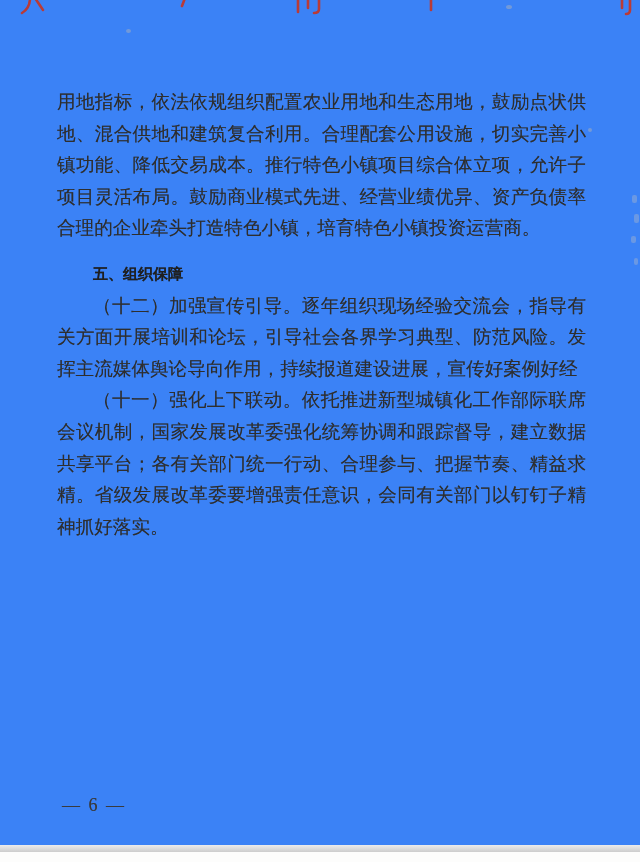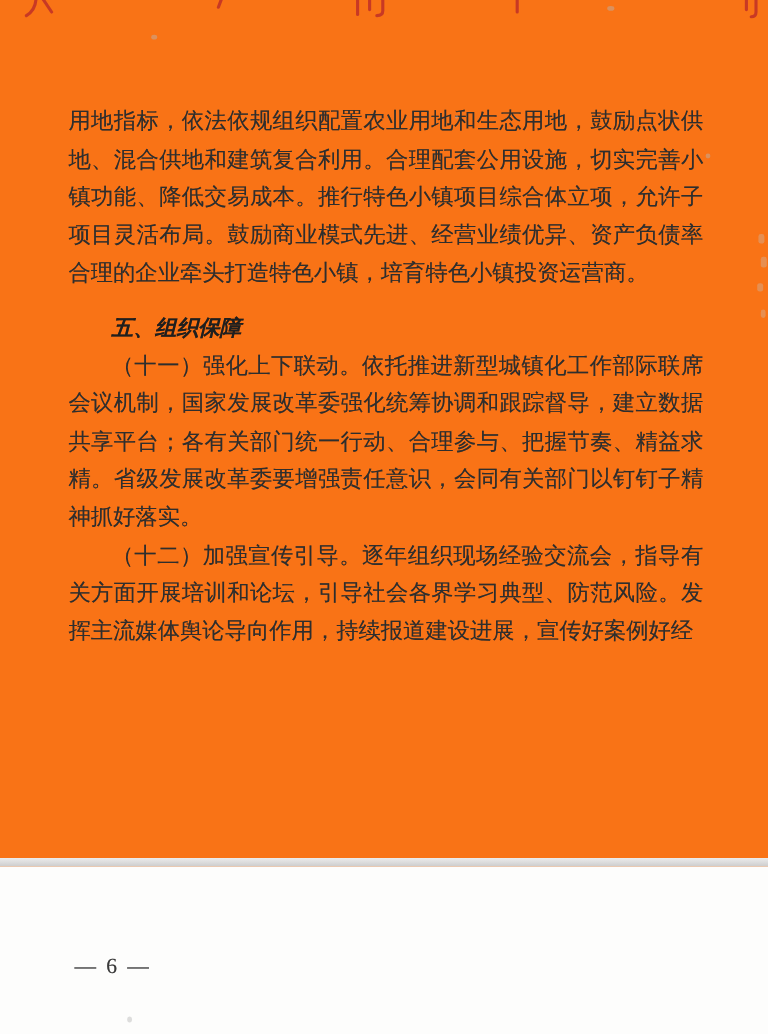--- a/index.html
+++ b/index.html
@@ -4,47 +4,46 @@
 <style>
   html,body{margin:0;padding:0;}
   body{
     width:640px;height:862px;
     background:#fdfdfc;
     overflow:hidden;
     position:relative;
     font-family:"Liberation Serif","DejaVu Serif",serif;
   }
   .page{
-    position:absolute;left:0;top:0;width:640px;height:722px;
-    background:#f97316;
+    position:absolute;left:0;top:0;width:640px;height:852px;
+    background:#3b82f6;
   }
   .red-marks{
     position:absolute;left:0;top:0;width:640px;height:18px;
     pointer-events:none;
   }
   .content{
     position:absolute;left:57px;top:86px;width:529px;
     font-size:18.6px;
     line-height:31.6px;
     color:#2e2e2e;
     text-align:justify;
     text-shadow:0 0 0.5px rgba(46,46,46,0.55);
     word-break:break-all;
   }
   .para{margin:0;padding:0;}
   .indent{text-indent:36px;}
   .heading{
     margin:14px 0 0 0;padding:0;
     font-family:"Liberation Sans","DejaVu Sans",sans-serif;
     font-weight:700;
-    font-size:18px;
+    font-size:15px;
     color:#1f1f1f;
     text-indent:36px;
     text-shadow:0 0 0.5px rgba(20,20,20,0.6);
-    font-style:italic;
   }
   .footer{
     position:absolute;left:62px;top:795px;
     font-size:18px;letter-spacing:2px;color:#3a3a3a;
     text-shadow:0 0 0.5px rgba(46,46,46,0.5);
   }
   .speck{
     position:absolute;background:#b5b5b5;border-radius:50%;
     opacity:0.45;pointer-events:none;
   }
@@ -72,22 +71,22 @@
       <path d="M319,-2 L319,9 Q319,13 314,13"></path>
       <path d="M431,-2 L431,10"></path>
       <path d="M622,-2 L622,8"></path>
       <path d="M630,-2 L630,10 Q630,14 626,14"></path>
     </g>
   </svg>
 
   <div class="content">
     <p class="para">用地指标，依法依规组织配置农业用地和生态用地，鼓励点状供地、混合供地和建筑复合利用。合理配套公用设施，切实完善小镇功能、降低交易成本。推行特色小镇项目综合体立项，允许子项目灵活布局。鼓励商业模式先进、经营业绩优异、资产负债率合理的企业牵头打造特色小镇，培育特色小镇投资运营商。</p>
     <h2 class="heading">五、组织保障</h2>
+    <p class="para indent">（十二）加强宣传引导。逐年组织现场经验交流会，指导有关方面开展培训和论坛，引导社会各界学习典型、防范风险。发挥主流媒体舆论导向作用，持续报道建设进展，宣传好案例好经</p>
     <p class="para indent">（十一）强化上下联动。依托推进新型城镇化工作部际联席会议机制，国家发展改革委强化统筹协调和跟踪督导，建立数据共享平台；各有关部门统一行动、合理参与、把握节奏、精益求精。省级发展改革委要增强责任意识，会同有关部门以钉钉子精神抓好落实。</p>
-    <p class="para indent">（十二）加强宣传引导。逐年组织现场经验交流会，指导有关方面开展培训和论坛，引导社会各界学习典型、防范风险。发挥主流媒体舆论导向作用，持续报道建设进展，宣传好案例好经</p>
   </div>
 
   <div class="footer">— 6 —</div>
 
   <div class="speck" style="left:126px;top:29px;width:5px;height:4px;"></div>
   <div class="speck" style="left:506px;top:5px;width:6px;height:4px;"></div>
   <div class="speck" style="left:379px;top:96px;width:3px;height:3px;"></div>
   <div class="speck" style="left:588px;top:128px;width:4px;height:4px;"></div>
   <div class="speck" style="left:106px;top:847px;width:4px;height:5px;"></div>
   <div class="bleed" style="left:632px;top:195px;width:5px;height:8px;"></div>

